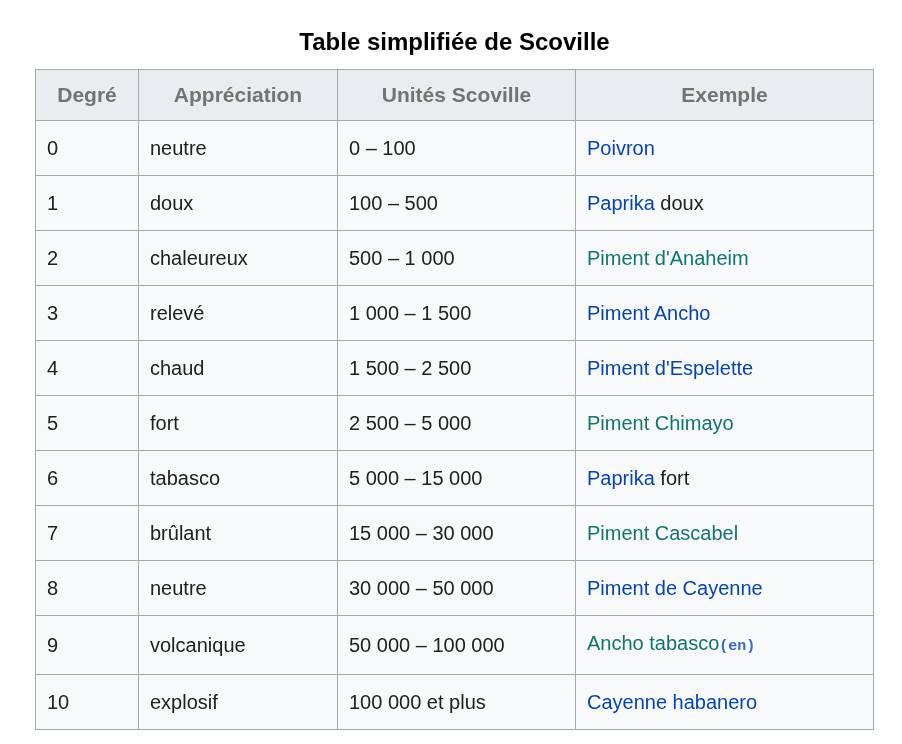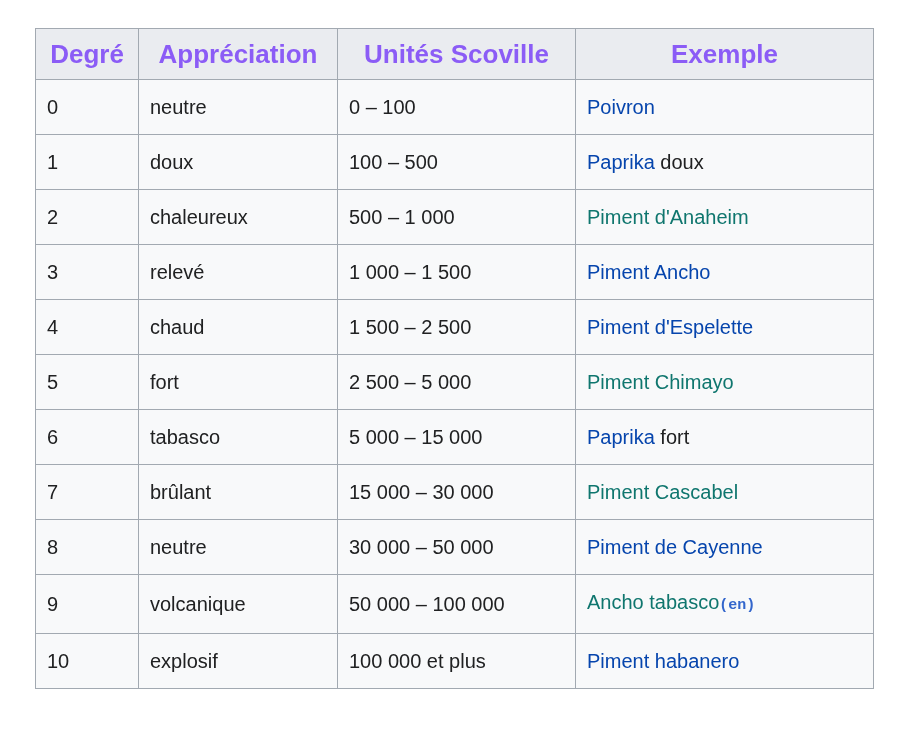--- a/index.html
+++ b/index.html
@@ -35,25 +35,25 @@
     white-space: nowrap;
   }
   th, td {
     border: 1px solid #a2a9b1;
     white-space: nowrap;
     overflow: hidden;
   }
   th {
     background: #eaecf0;
     font-weight: bold;
-    font-size: 26px;
+    font-size: 21px;
     text-align: center;
     line-height: 26px;
     padding: 12px 6px;
-    color: #8b5cf6;
+    color: #737373;
   }
   td {
     text-align: left;
     line-height: 26px;
     padding: 14px 11px;
     vertical-align: middle;
   }
   a { text-decoration: none; cursor: pointer; }
   a.link-blue { color: #0645ad; }
   a.link-red  { color: #0f766e; }
@@ -62,20 +62,21 @@
     font-family: "Liberation Mono", "DejaVu Sans Mono", monospace;
     font-size: 15px;
     font-weight: bold;
   }
 </style>
 </head>
 <body>
 
 <div class="table-wrap">
   <table class="scoville">
+    <caption class="table-title">Table simplifiée de Scoville</caption>
     <colgroup>
       <col style="width:103px">
       <col style="width:199px">
       <col style="width:238px">
       <col style="width:298px">
     </colgroup>
     <thead>
       <tr>
         <th>Degré</th>
         <th>Appréciation</th>
@@ -141,17 +142,17 @@
         <tr>
           <td>9</td>
           <td>volcanique</td>
           <td>50 000 – 100 000</td>
           <td><a class="link-red">Ancho tabasco</a><a class="en-tag">(en)</a></td>
         </tr>
         <tr>
           <td>10</td>
           <td>explosif</td>
           <td>100 000 et plus</td>
-          <td><a class="link-blue">Piment habanero</a></td>
+          <td><a class="link-blue">Cayenne habanero</a></td>
         </tr>
       </tbody>
   </table>
 </div>
 
 </body></html>

